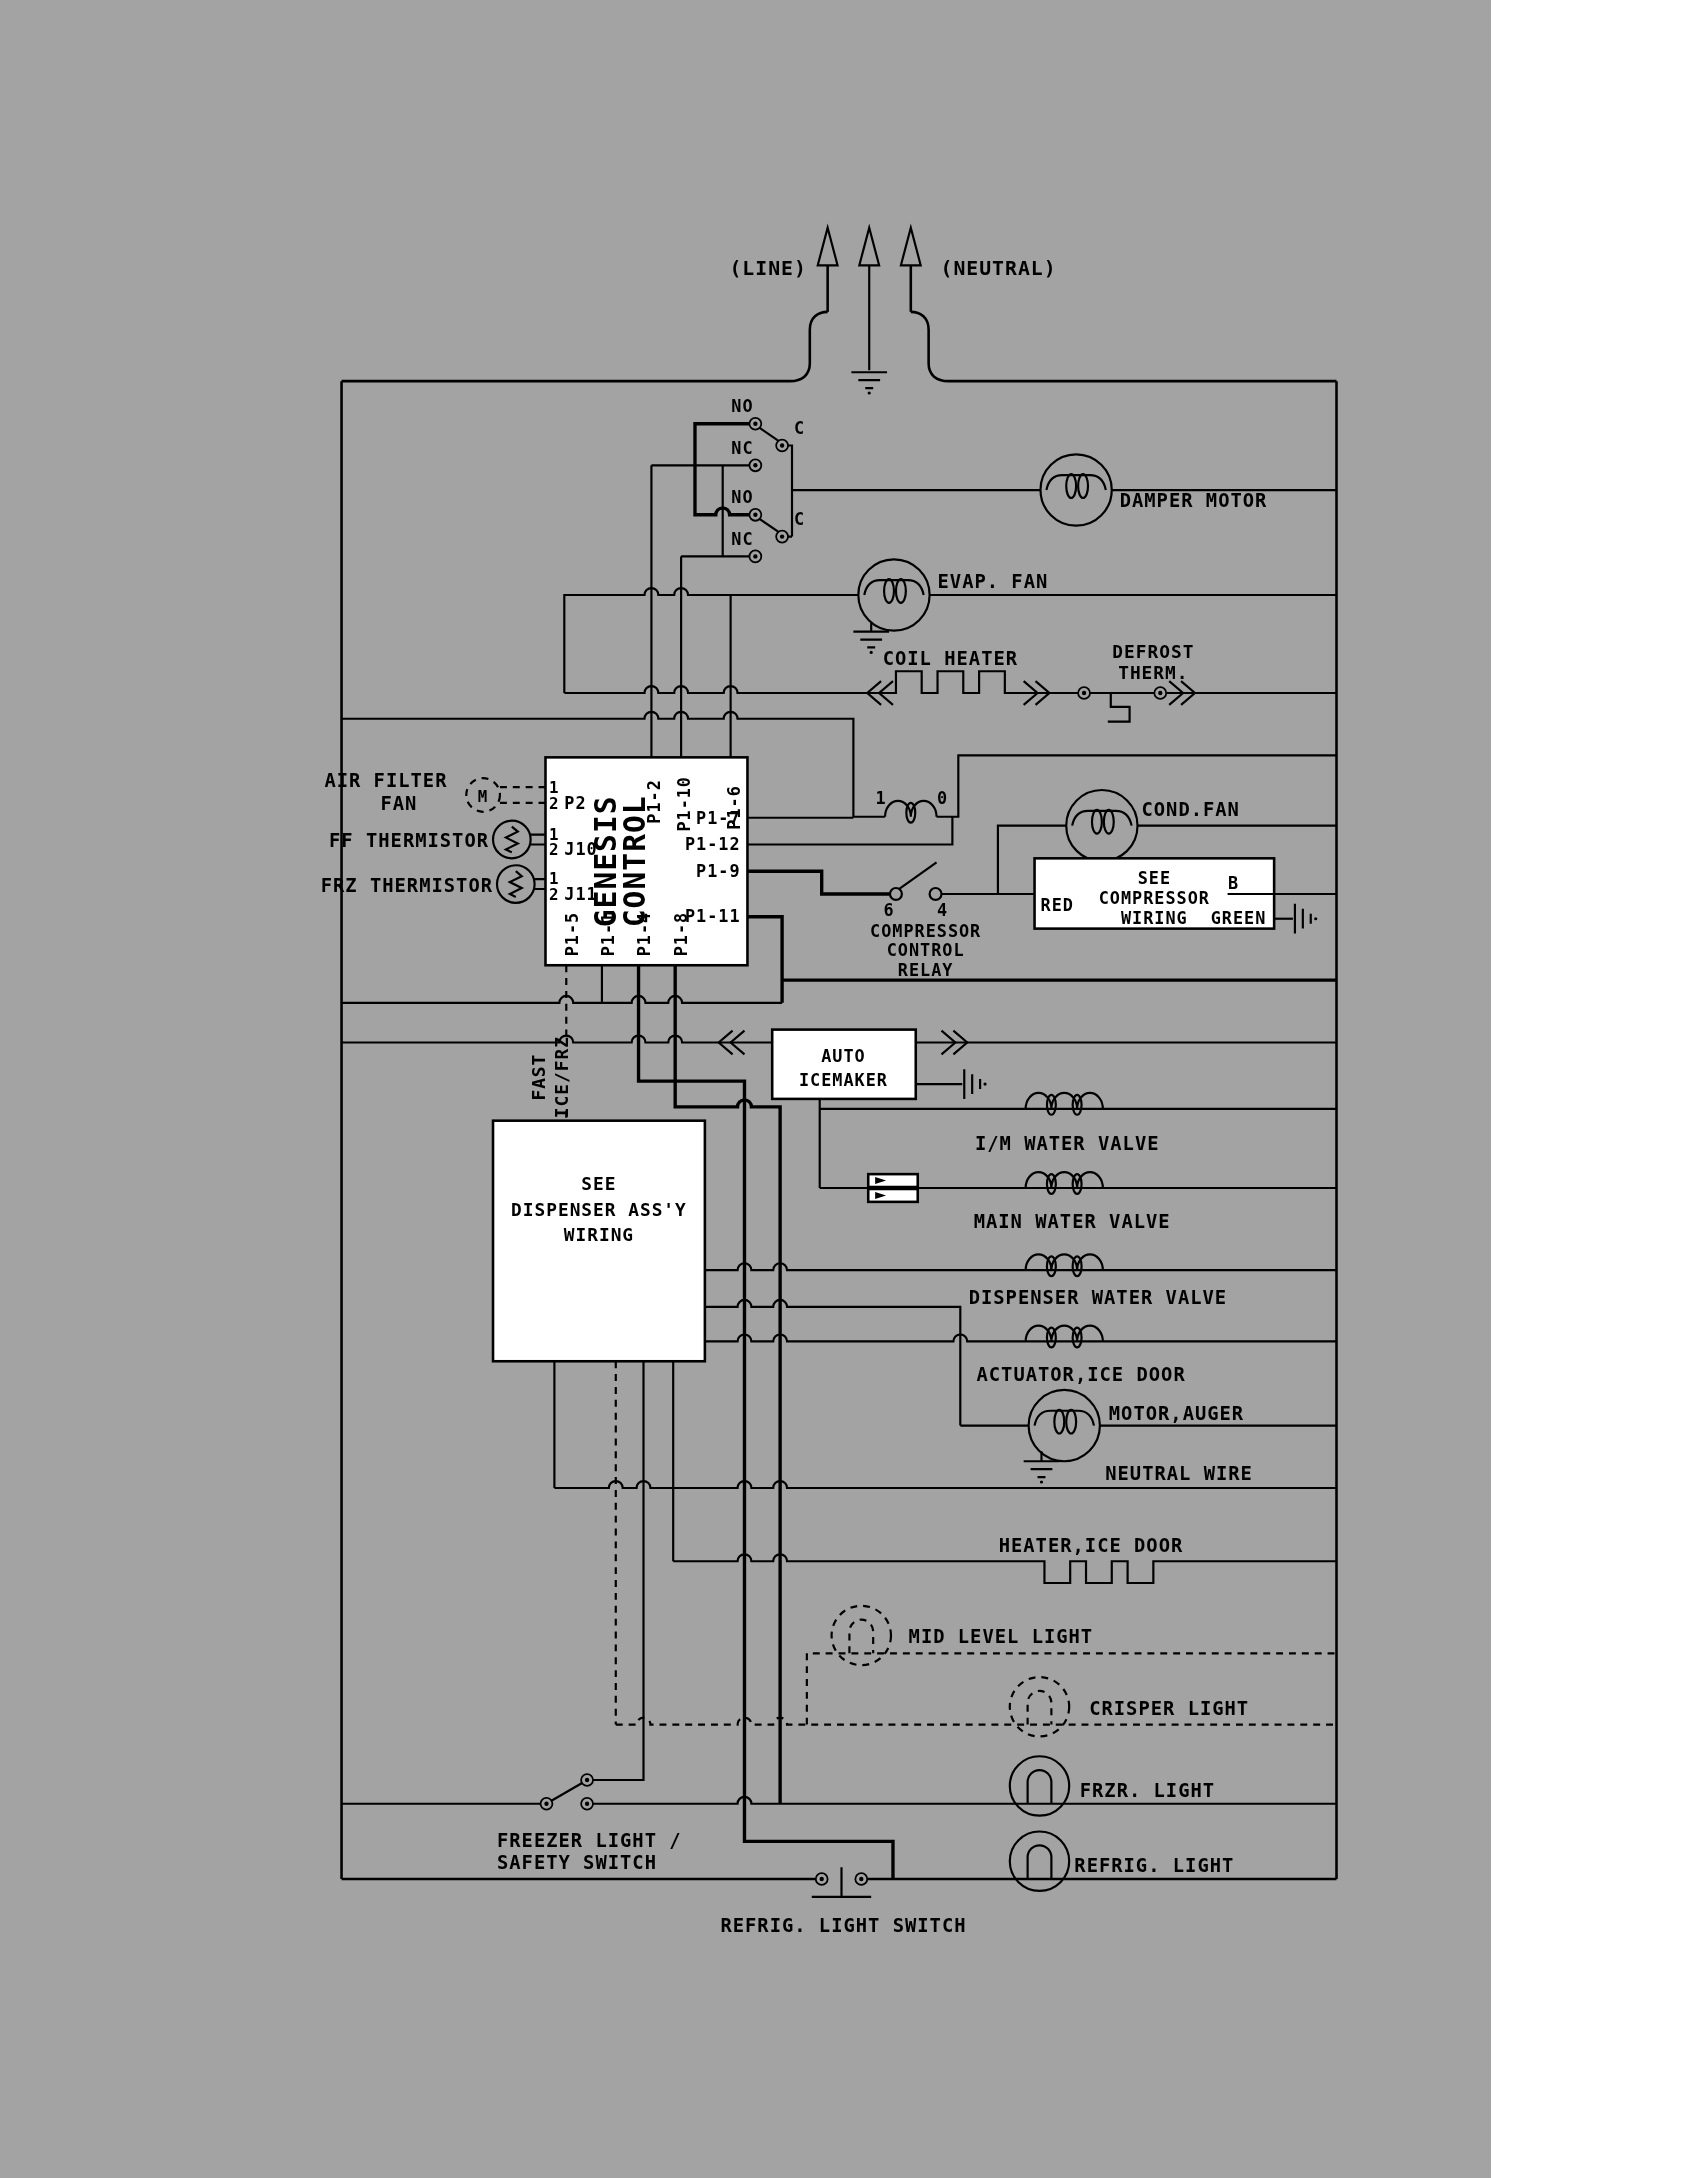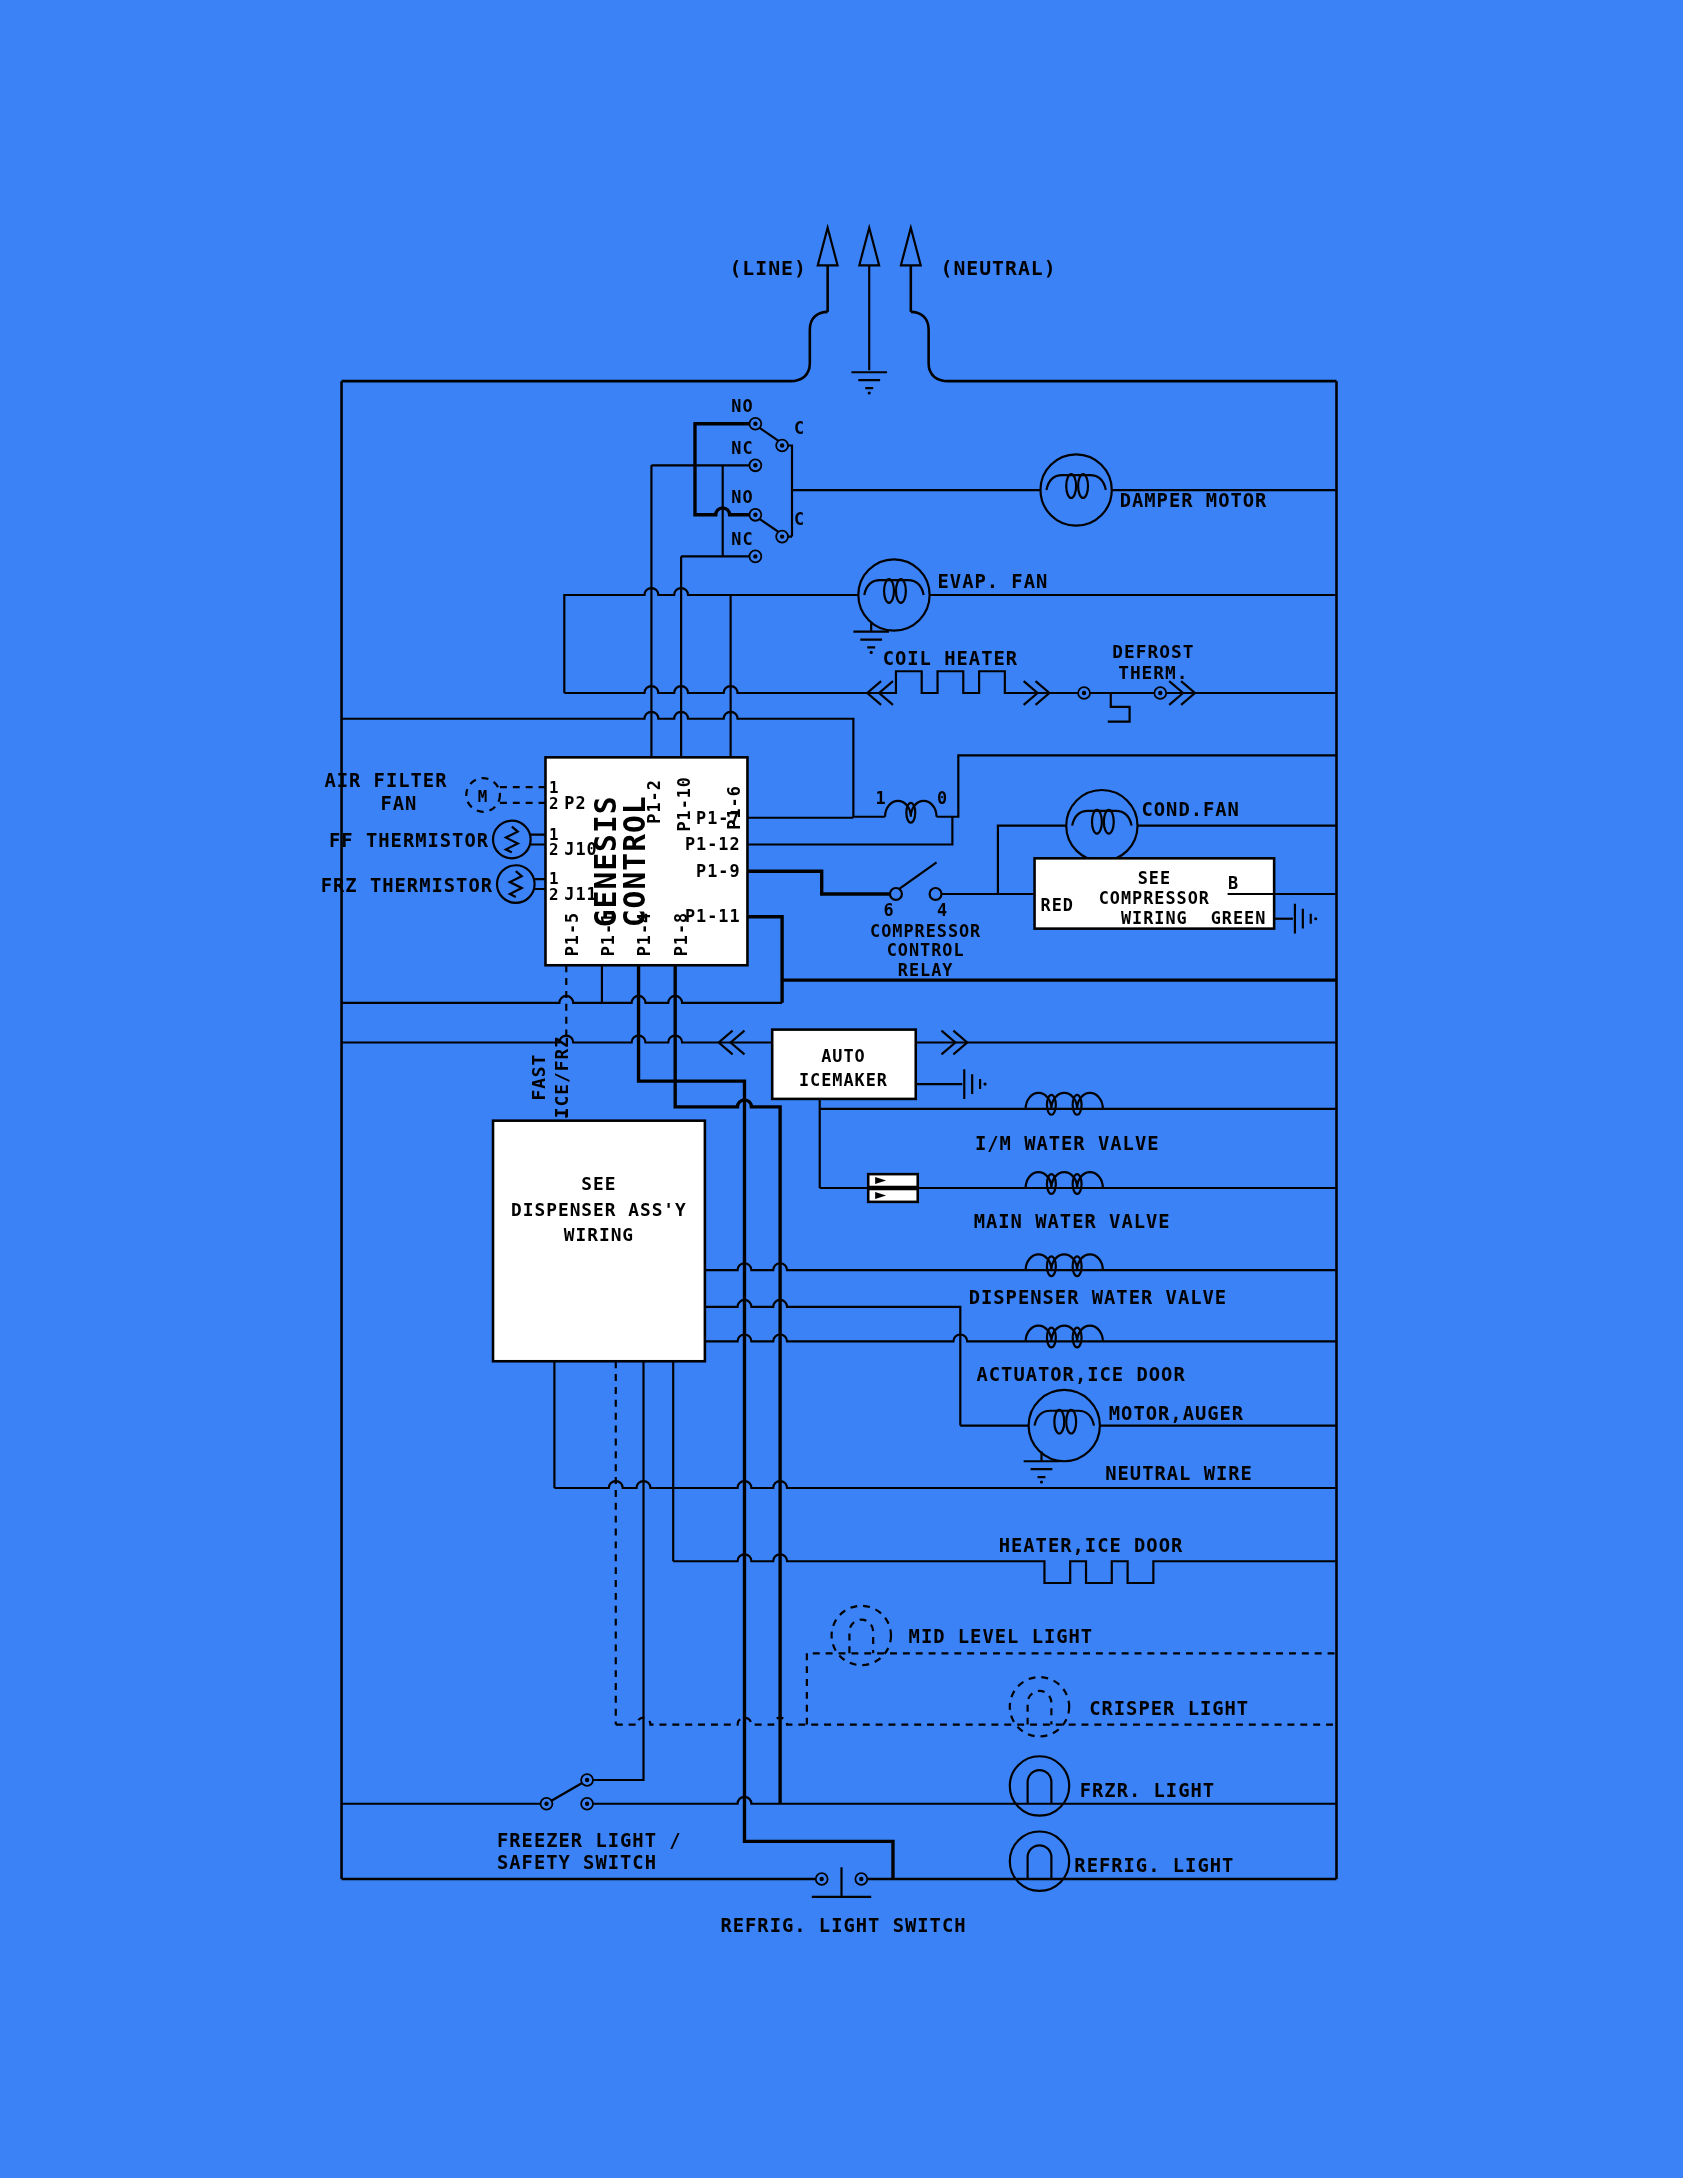--- a/index.html
+++ b/index.html
@@ -1,16 +1,16 @@
 <!DOCTYPE html>
 <html><head>
 <meta charset="utf-8">
 <style>
   html,body{margin:0;padding:0;background:#ffffff;}
-  .canvas{position:relative;width:1683px;height:2178px;background:#3b82f6;overflow:hidden;}
+  .canvas{position:relative;width:1491px;height:2178px;background:#a3a3a3;overflow:hidden;}
   svg{position:absolute;left:0;top:0;}
   text{font-family:"DejaVu Sans Mono",monospace;font-weight:700;fill:#000;letter-spacing:1px;}
   .t20{font-size:20px}.t19{font-size:19px}.t18{font-size:18px}.t17{font-size:17px}.t16{font-size:16px}.t30{font-size:30px}
   .w{stroke:#000;fill:none;stroke-width:2.2px;}
   .wk{stroke:#000;fill:none;stroke-width:3.4px;}
   .bd{stroke:#000;fill:none;stroke-width:2.6px;}
   .dash{stroke-dasharray:7,6;}
   .sym{stroke:#000;fill:none;stroke-width:2.2px;}
   .term{stroke:#000;fill:none;stroke-width:1.8px;}
   .dot{fill:#000;stroke:none;}

